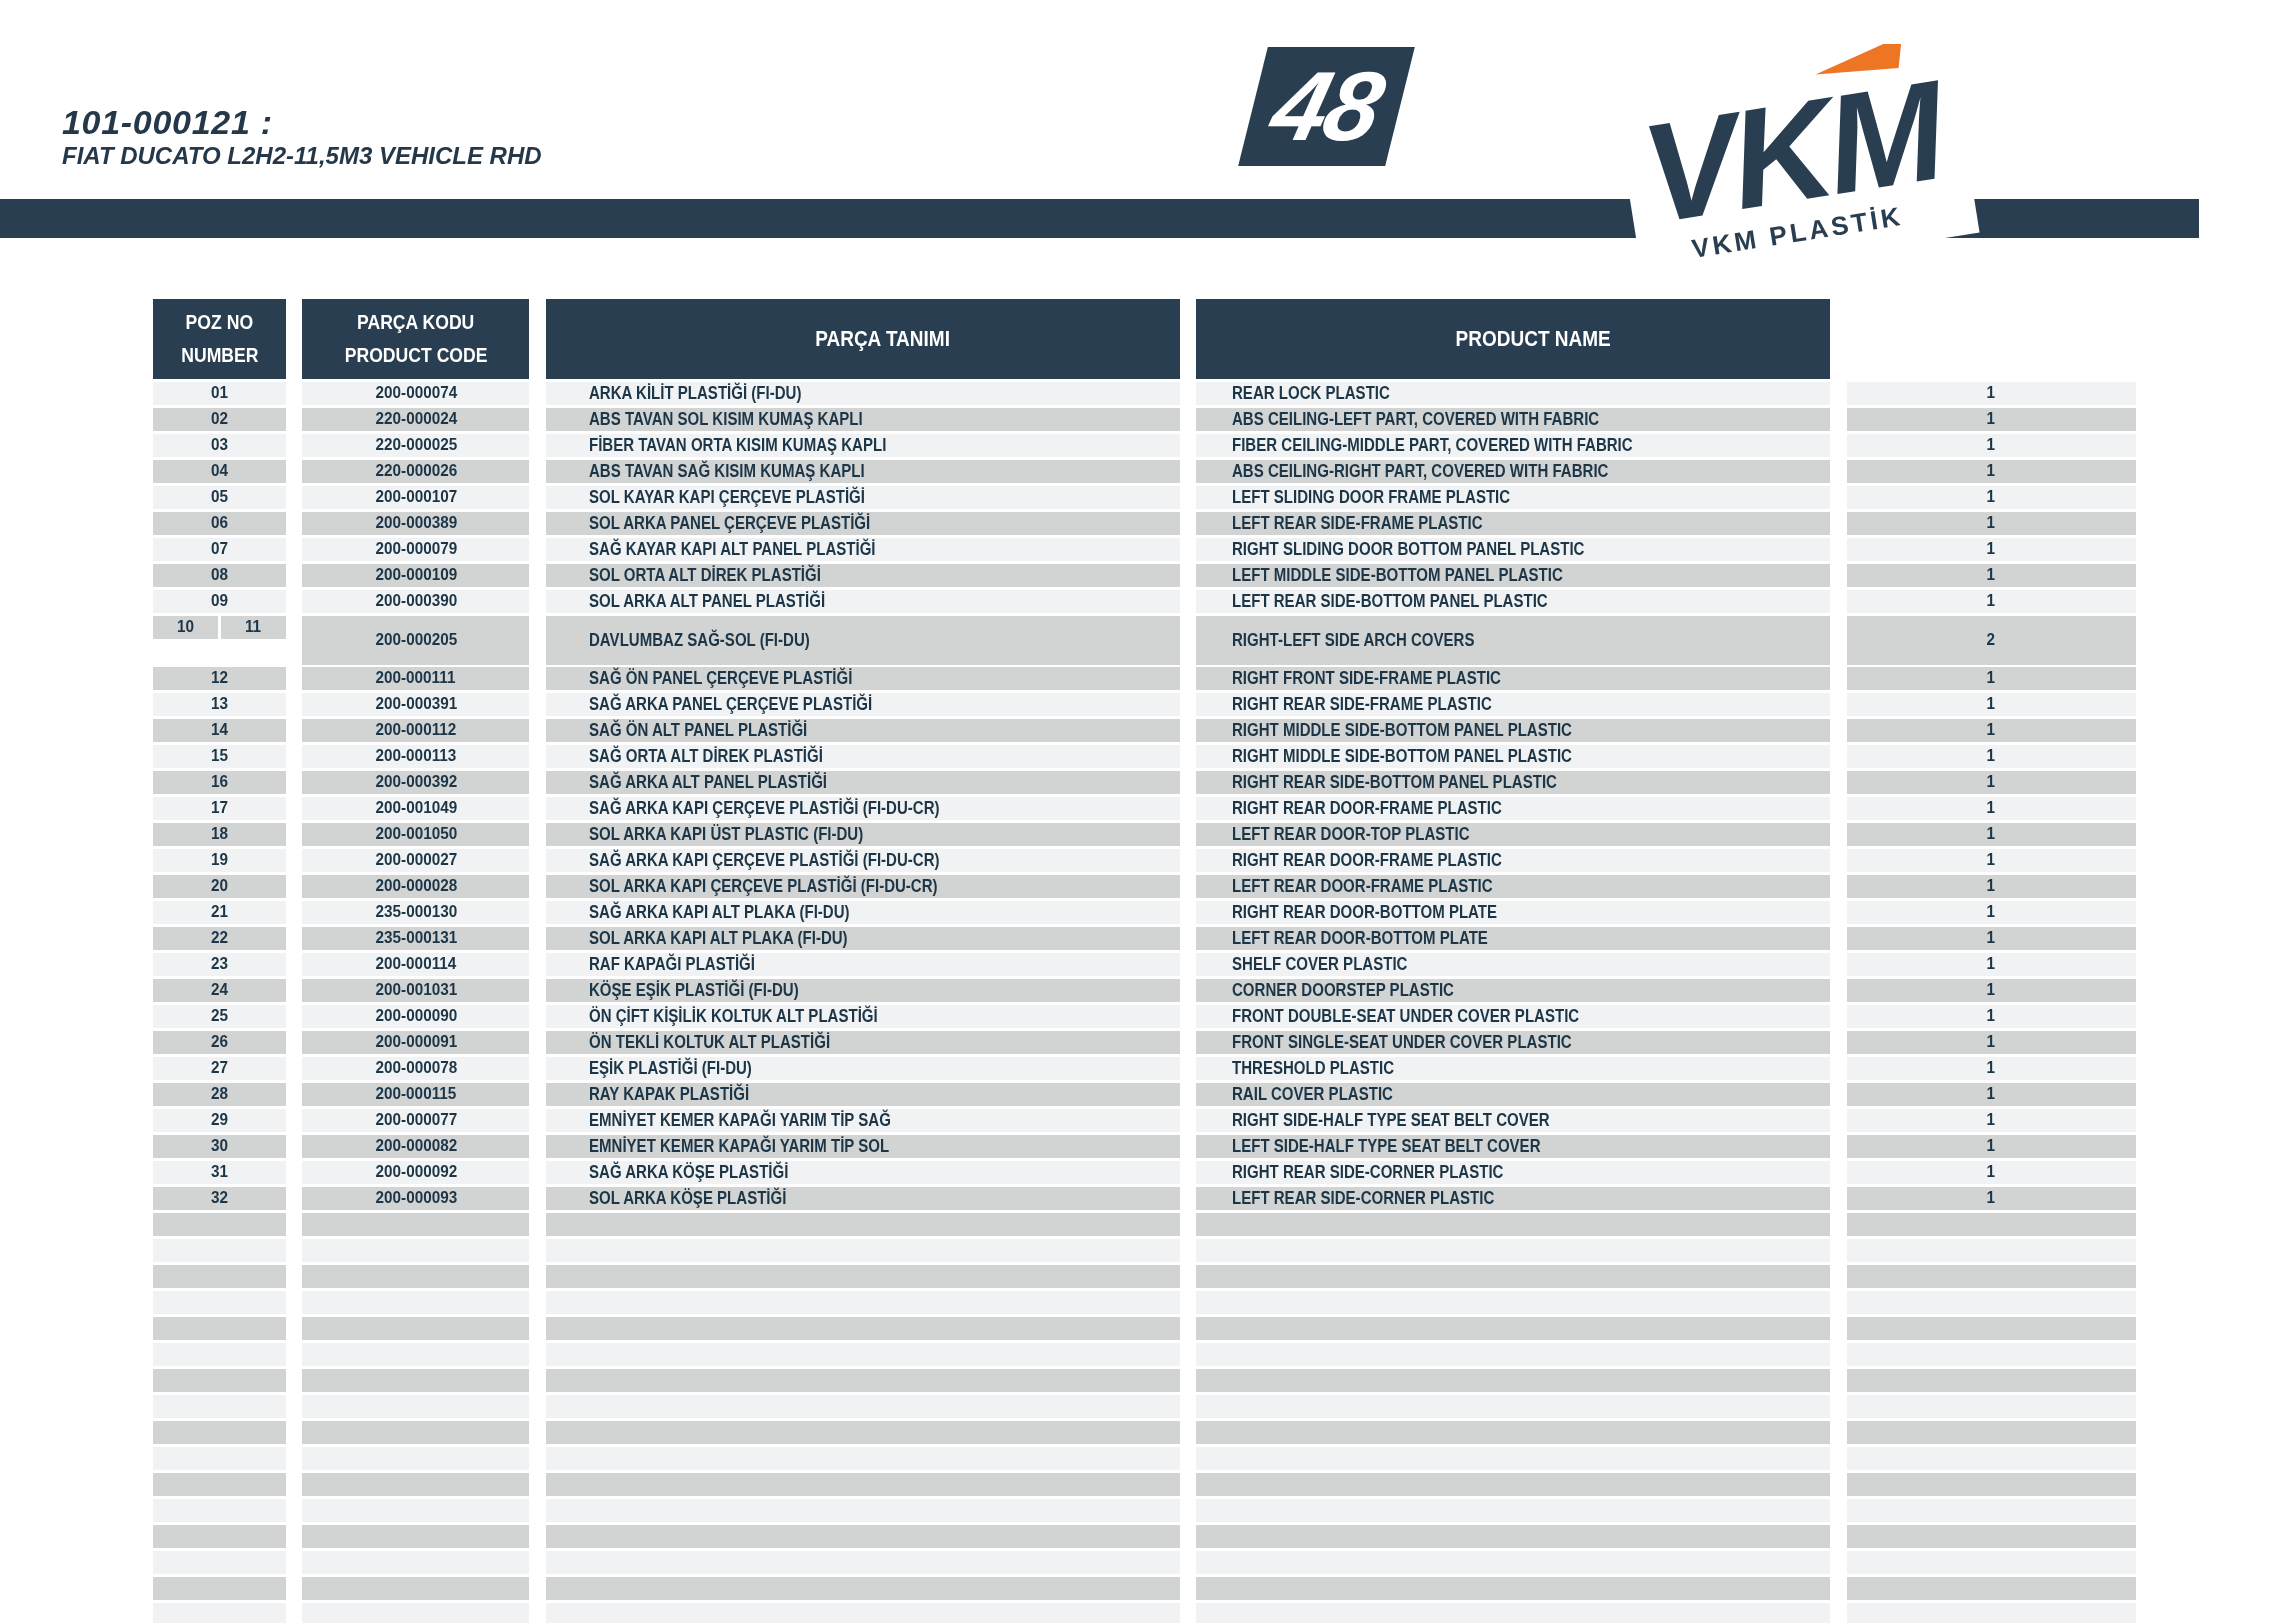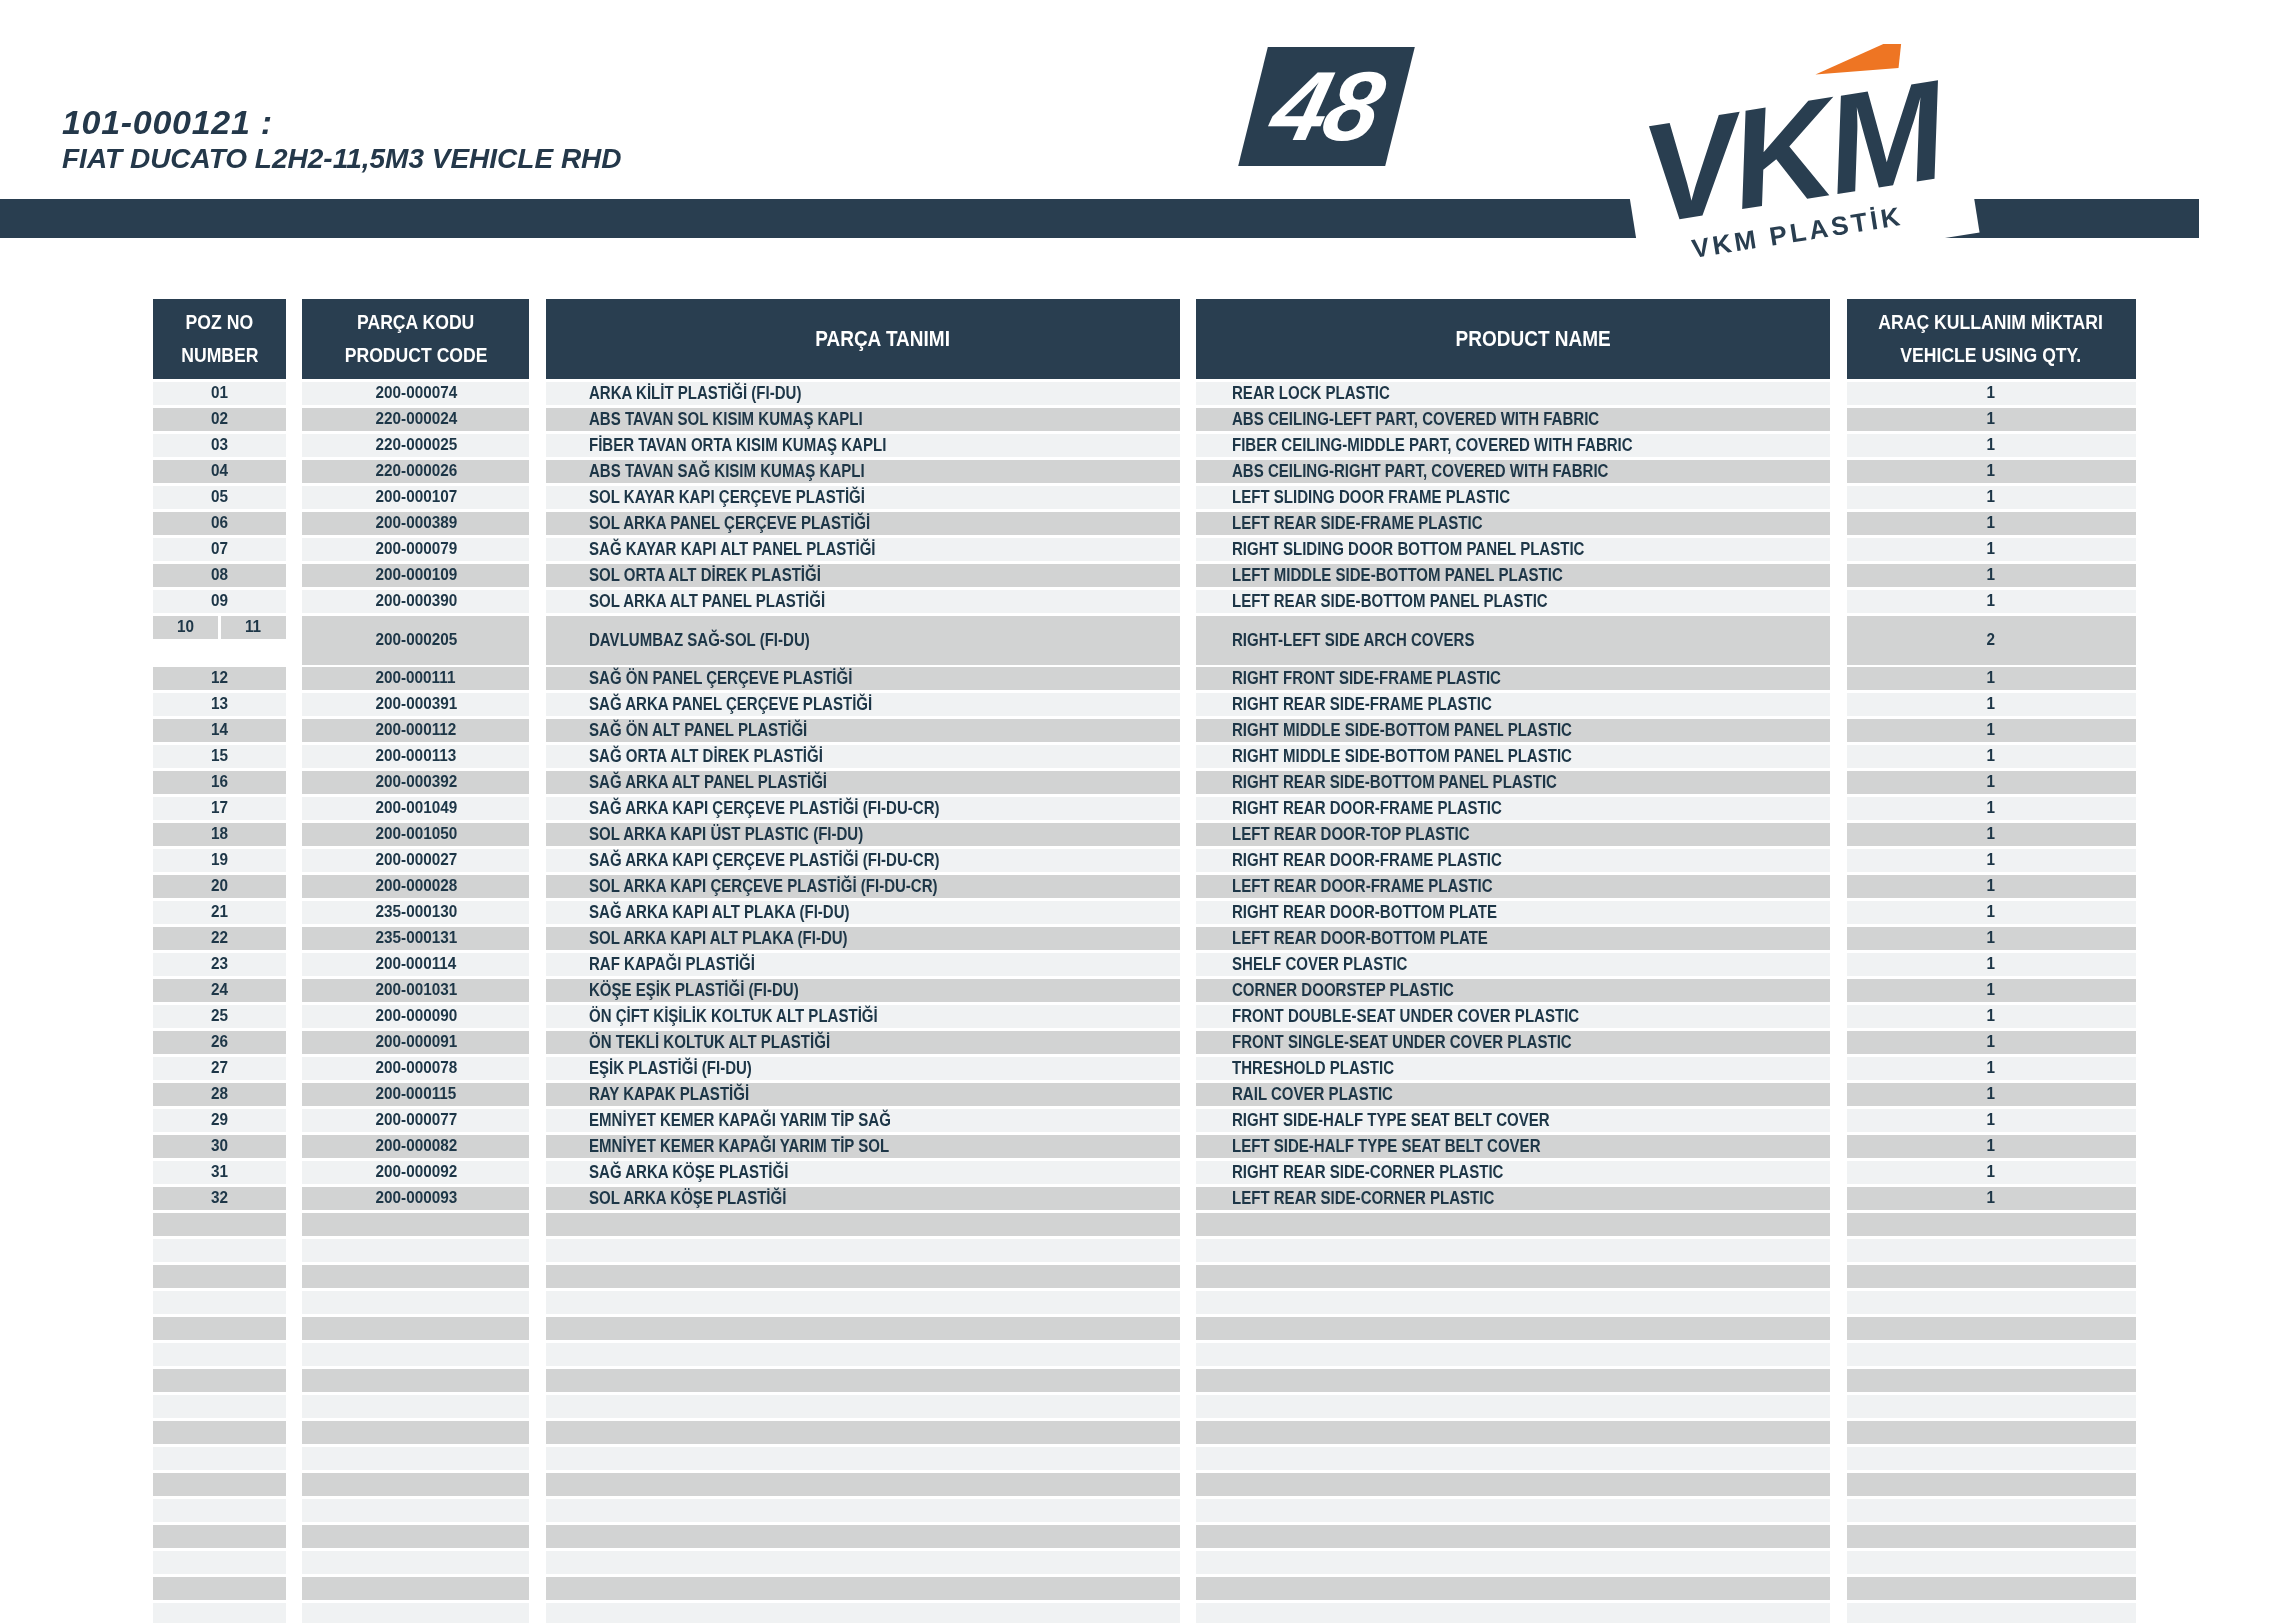--- a/index.html
+++ b/index.html
@@ -3,21 +3,21 @@
 <meta charset="utf-8">
 <style>
   html,body{margin:0;padding:0;background:#fff;}
   .page{position:relative;width:2295px;height:1623px;background:#ffffff;overflow:hidden;
         font-family:"Liberation Sans","DejaVu Sans",sans-serif;margin-top:44px;}
 
   
   .title-block{position:absolute;left:62px;top:58px;color:#24384a;
                font-style:italic;font-weight:bold;line-height:1.18;}
   .title-line1{font-size:34px;letter-spacing:0.7px;}
-  .title-line2{font-size:28px;letter-spacing:0px;}
+  .title-line2{font-size:24px;letter-spacing:0px;}
 
   .top-bar{position:absolute;left:0;top:155px;width:2199px;height:39px;background:#293e50;}
 
   .page-badge{position:absolute;left:1253px;top:3.3px;width:147px;height:119px;
               background:#293e50;transform:skewX(-14deg);display:flex;
               align-items:center;justify-content:center;}
   .page-badge span{color:#ffffff;font-size:98px;font-weight:bold;font-style:italic;
                    letter-spacing:-2.6px;}
 
   .logo-wrap{position:absolute;left:1597px;top:0px;width:406px;height:242px;}
@@ -87,24 +87,20 @@
       <div class="th">
         <span class="hl">PARÇA KODU</span>
         <span class="hl">PRODUCT CODE</span>
       </div>
       <div class="th single">
         <span class="hl">PARÇA TANIMI</span>
       </div>
       <div class="th single">
         <span class="hl">PRODUCT NAME</span>
       </div>
-      <div class="th">
-        <span class="hl">ARAÇ KULLANIM MİKTARI</span>
-        <span class="hl">VEHICLE USING QTY.</span>
-      </div>
     </div>
     <div>
         <div class="tr">
           <div class="td ctr c-poz bgL">
             <span class="cndc">01</span>
           </div>
           <div class="td ctr c-code bgL">
             <span class="cndc">200-000074</span>
           </div>
           <div class="td c-tanim bgL">

